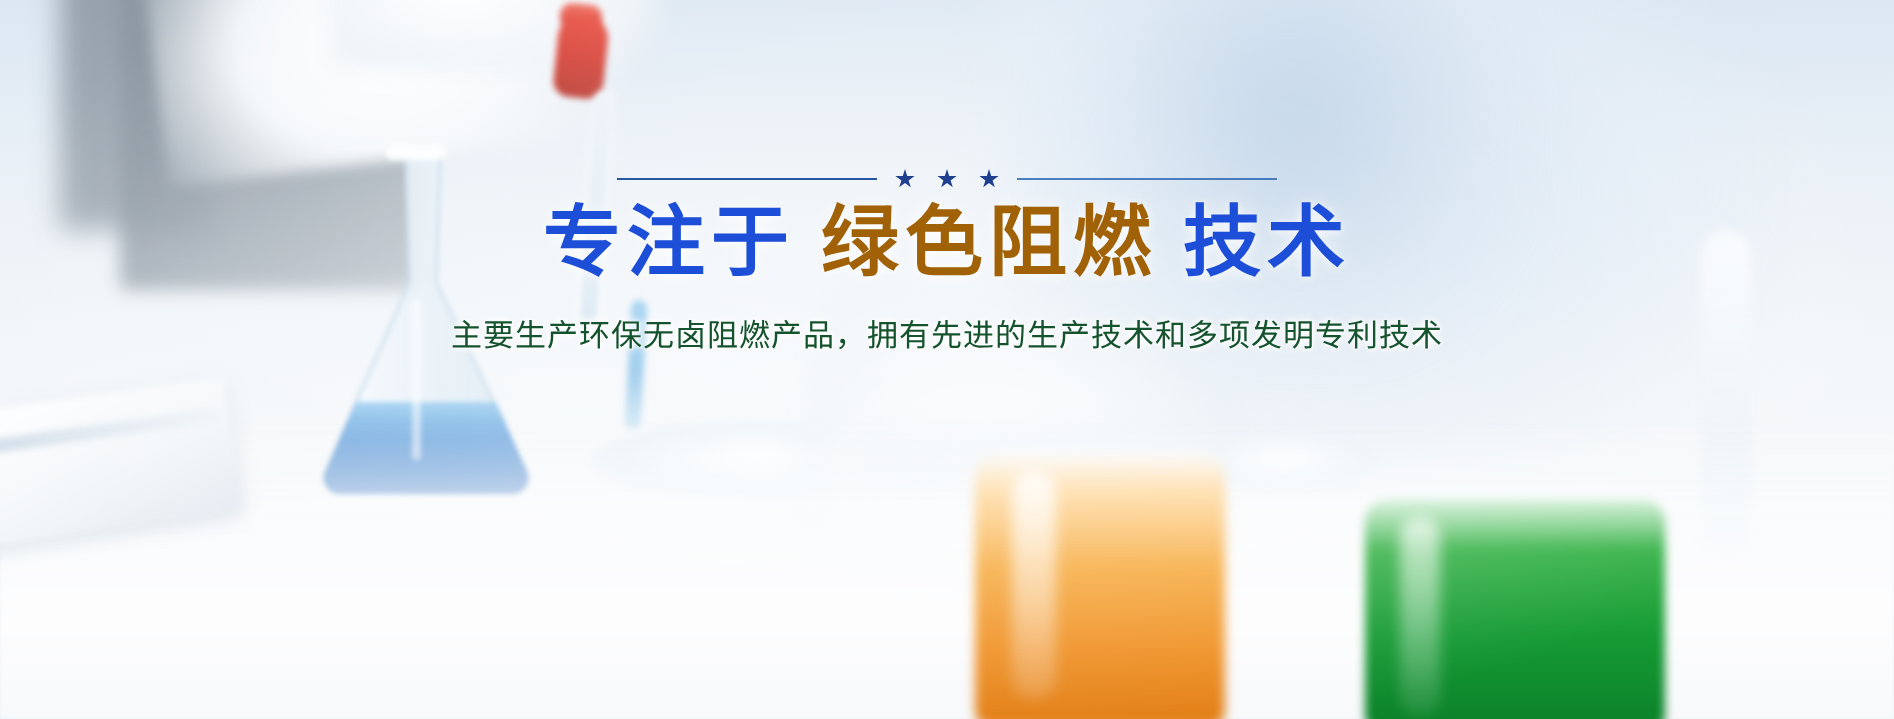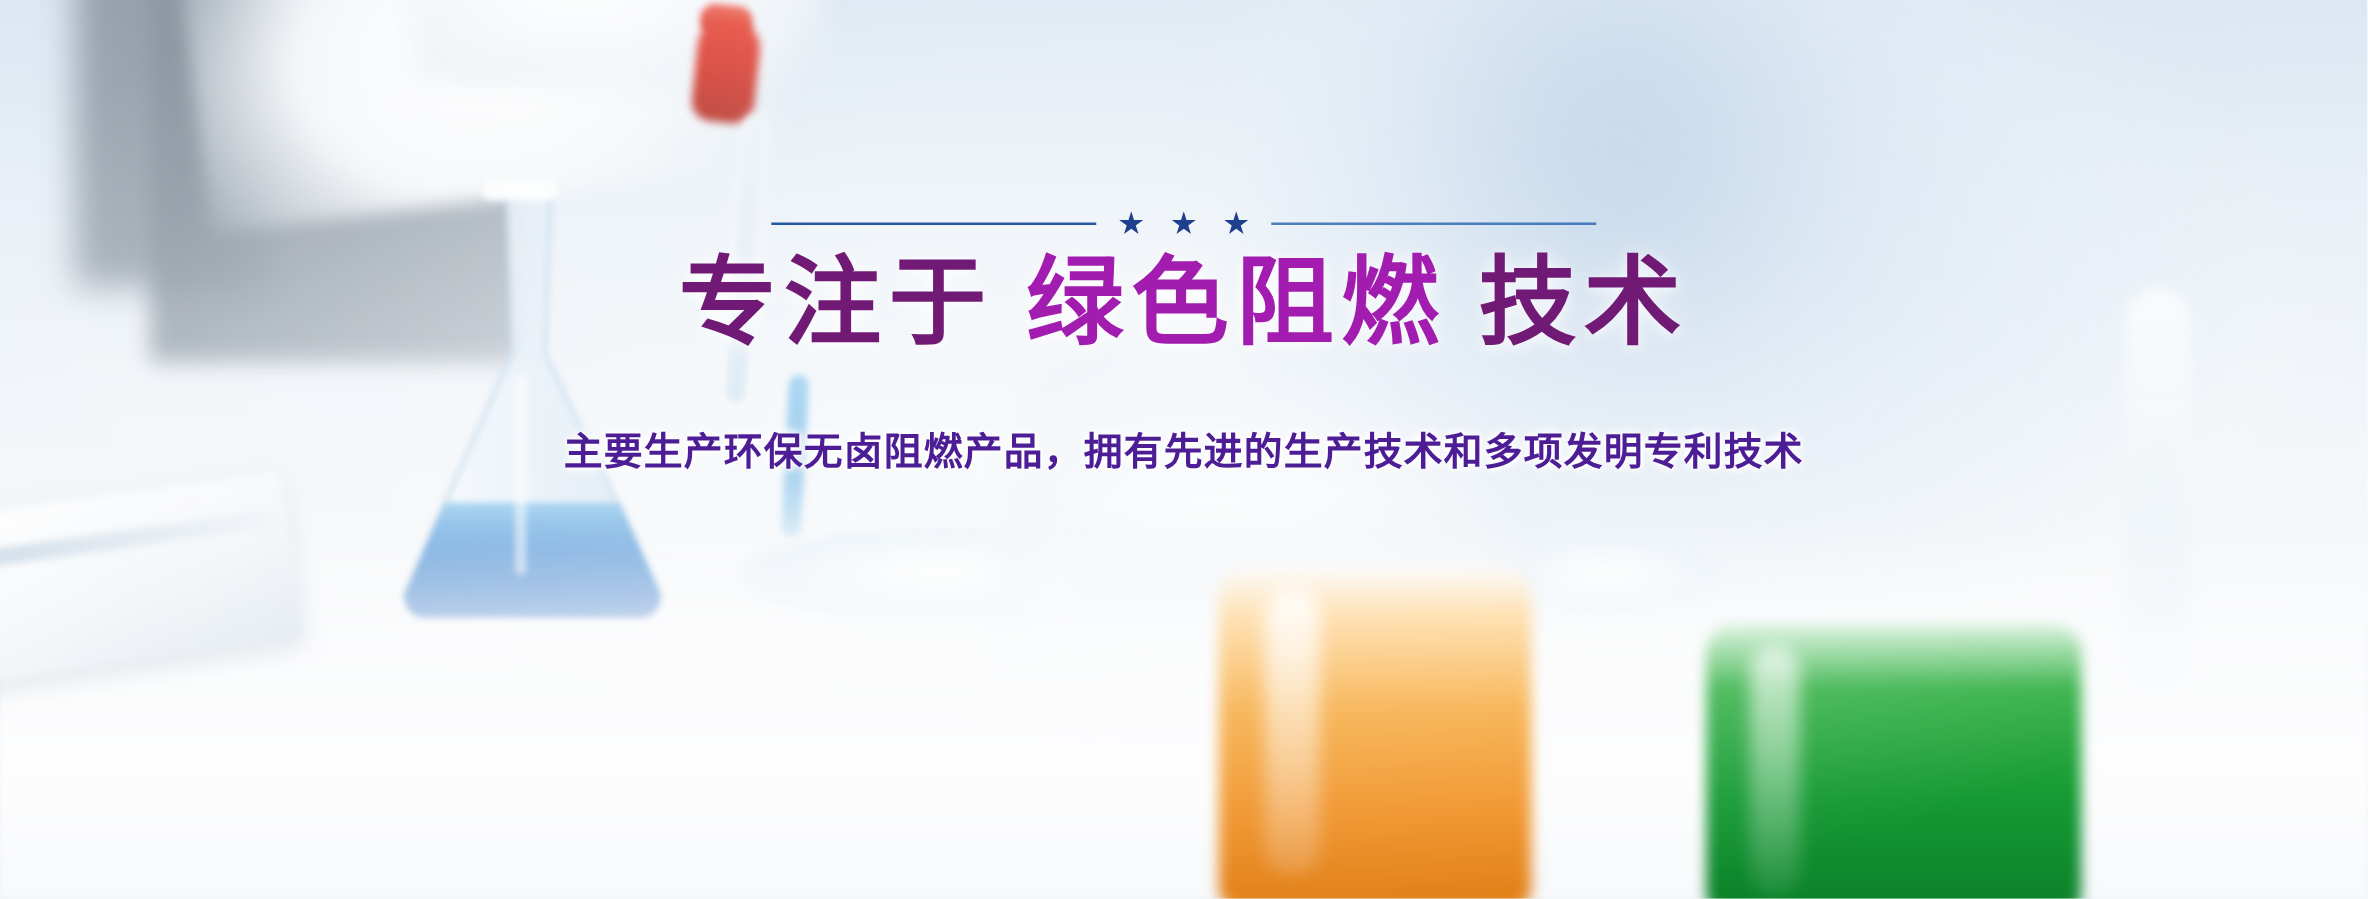--- a/index.html
+++ b/index.html
@@ -202,42 +202,42 @@
   
   .headline{
     font-size:78px;
     font-weight:bold;
     letter-spacing:6px;
     line-height:1.08;
     white-space:nowrap;
     margin:0;
     text-shadow:0 2px 10px rgba(255,255,255,.75),0 0 22px rgba(255,255,255,.55);
   }
-  .hl-blue{color:#701a75;}
-  .hl-green{color:#a21caf;}
+  .hl-blue{color:#1d4ed8;}
+  .hl-green{color:#a16207;}
   .hl-gap{display:inline-block;width:26px;}
 
   
   .subtitle{
     font-size:30px;
     font-weight:bold;
     color:#1e3f8f;
     letter-spacing:1.2px;
     margin-top:16px;
     white-space:nowrap;
     text-shadow:0 1px 7px rgba(255,255,255,.8);
   }
 
   
   .tagline{
     font-size:31px;
-    font-weight:bold;
-    color:#4c1d95;
+    font-weight:normal;
+    color:#14532d;
     letter-spacing:1px;
-    margin-top:52px;
+    margin-top:26px;
     white-space:nowrap;
     text-shadow:
       0 0 7px #ffffff,0 0 7px #ffffff,0 0 12px rgba(255,255,255,.95),
       1px 1px 2px rgba(255,255,255,.9);
   }
 </style>
 </head>
 <body>
 
 <div class="banner">

